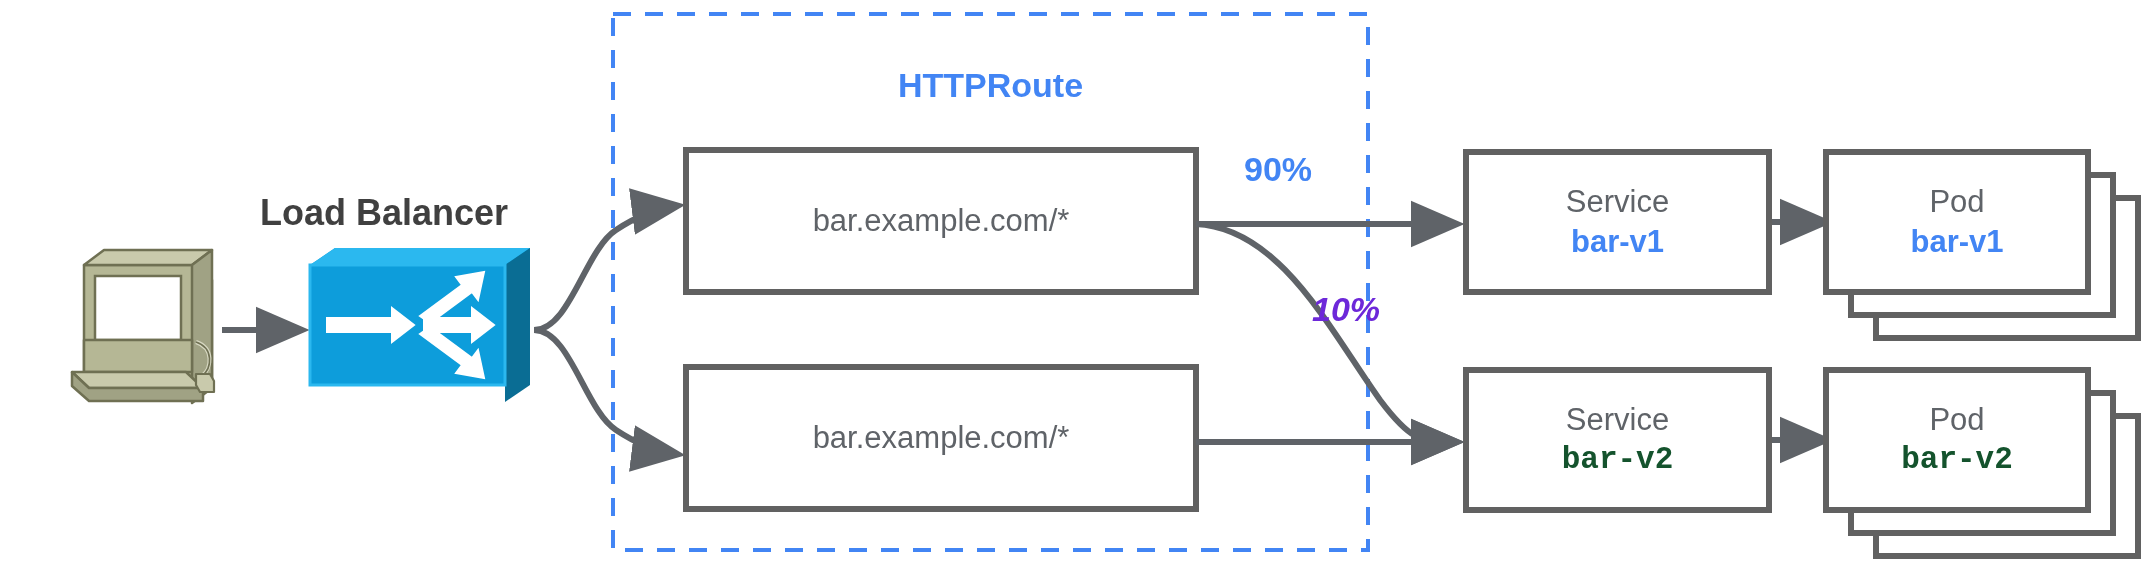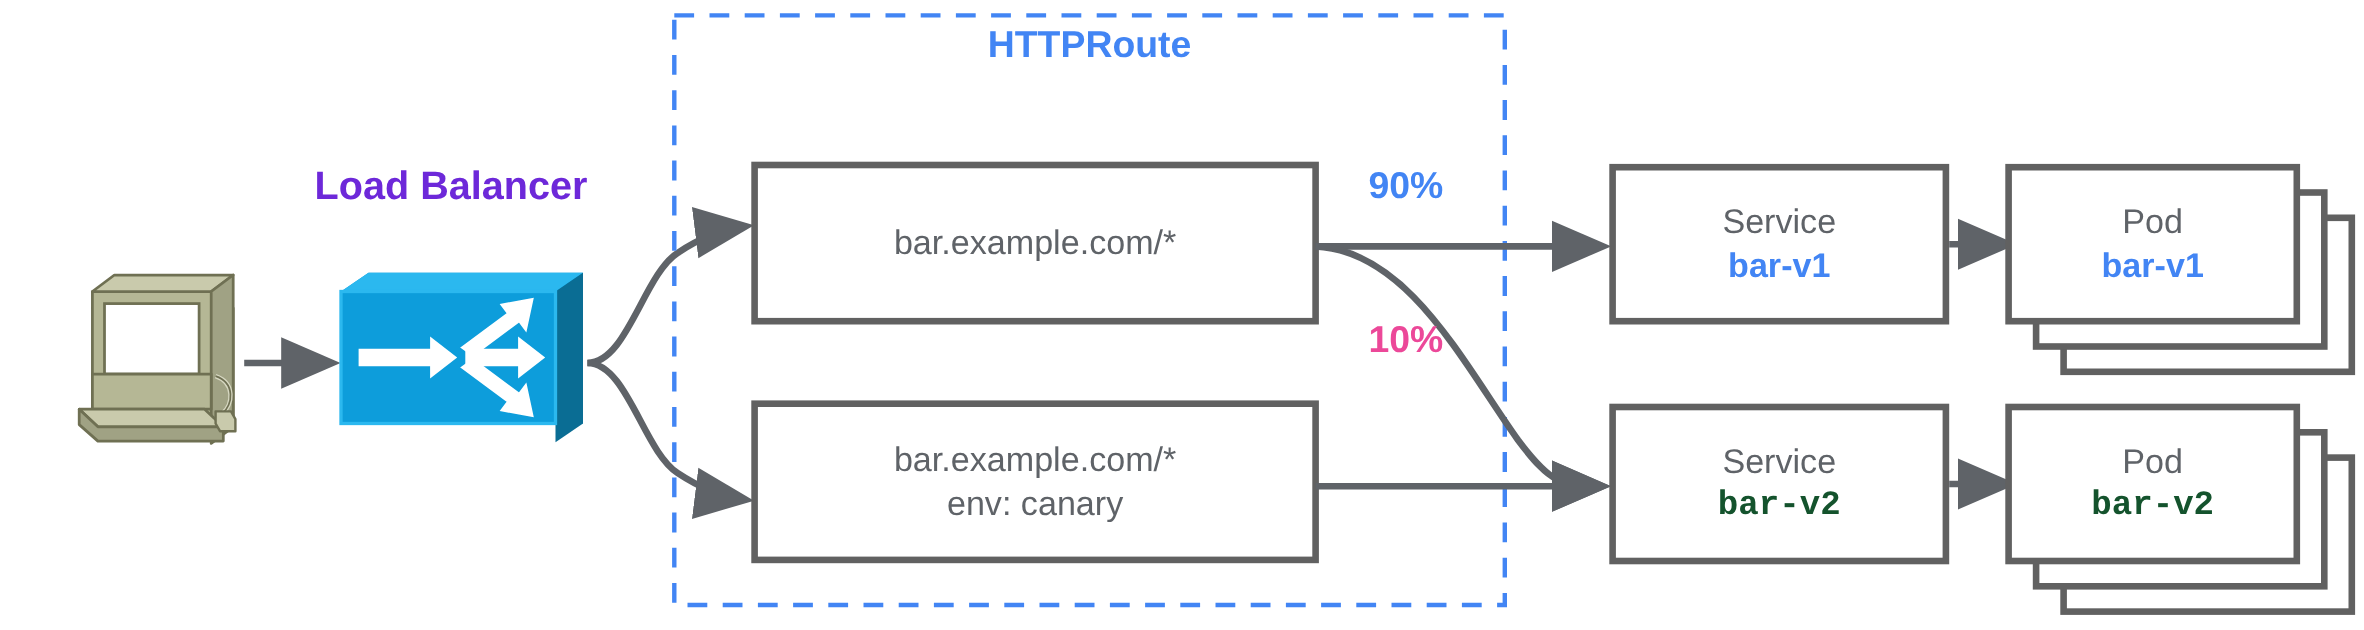--- a/index.html
+++ b/index.html
@@ -1,27 +1,27 @@
 <!DOCTYPE html>
 <html><head>
 <meta charset="utf-8">
 <style>
   html,body{margin:0;padding:0;background:#ffffff;}
   body{font-family:"Liberation Sans","DejaVu Sans",sans-serif;}
   #stage{position:relative;width:2149px;height:573px;background:#ffffff;overflow:hidden;}
   #svgroot{position:absolute;left:0;top:0;width:2149px;height:573px;}
 
-  .lbl{position:absolute;white-space:nowrap;line-height:1.15;}
-  .lb-title{left:260px;top:148px;width:300px;text-align:center;font-size:36px;font-weight:bold;color:#6d28d9;}
+  .lbl{position:absolute;white-space:nowrap;line-height:1.15;margin-top:44px;}
+  .lb-title{left:260px;top:148px;width:300px;text-align:left;font-size:36px;font-weight:bold;color:#404040;}
   .route-title{left:613px;top:22px;width:755px;text-align:center;font-size:34px;font-weight:bold;color:#4285F4;}
   .route-title .l2{display:block;margin-top:6px;}
 
   .pct{position:absolute;font-size:34px;font-weight:bold;white-space:nowrap;margin-left:28px;}
   .pct90{left:1216px;top:150px;color:#4285F4;}
-  .pct10{left:1216px;top:290px;color:#ec4899;}
+  .pct10{left:1284px;top:290px;color:#6d28d9;font-style:italic;}
 
   .boxtext{position:absolute;display:flex;flex-direction:column;align-items:center;justify-content:center;
            text-align:center;font-size:31px;color:#5f6368;line-height:1.3;pointer-events:none;}
   .boxtext .sub{font-weight:bold;font-size:31px;}
   .blue{color:#4285F4;}
   .green{color:#14532d;font-family:Liberation Mono, monospace;}
 </style>
 </head>
 <body>
 
@@ -104,21 +104,20 @@
   <div class="lbl route-title">
     <span>HTTPRoute</span>
   </div>
 
   <div class="boxtext" style="left:686px;top:150px;width:510px;height:142px;">
     <span>bar.example.com/*</span>
   </div>
 
   <div class="boxtext" style="left:686px;top:367px;width:510px;height:142px;">
     <span>bar.example.com/*</span>
-    <span>env: canary</span>
   </div>
 
   <div class="pct pct90">90%</div>
   <div class="pct pct10">10%</div>
 
   <div class="boxtext" style="left:1466px;top:152px;width:303px;height:140px;">
     <span>Service</span>
     <span class="sub blue">bar-v1</span>
   </div>
 

